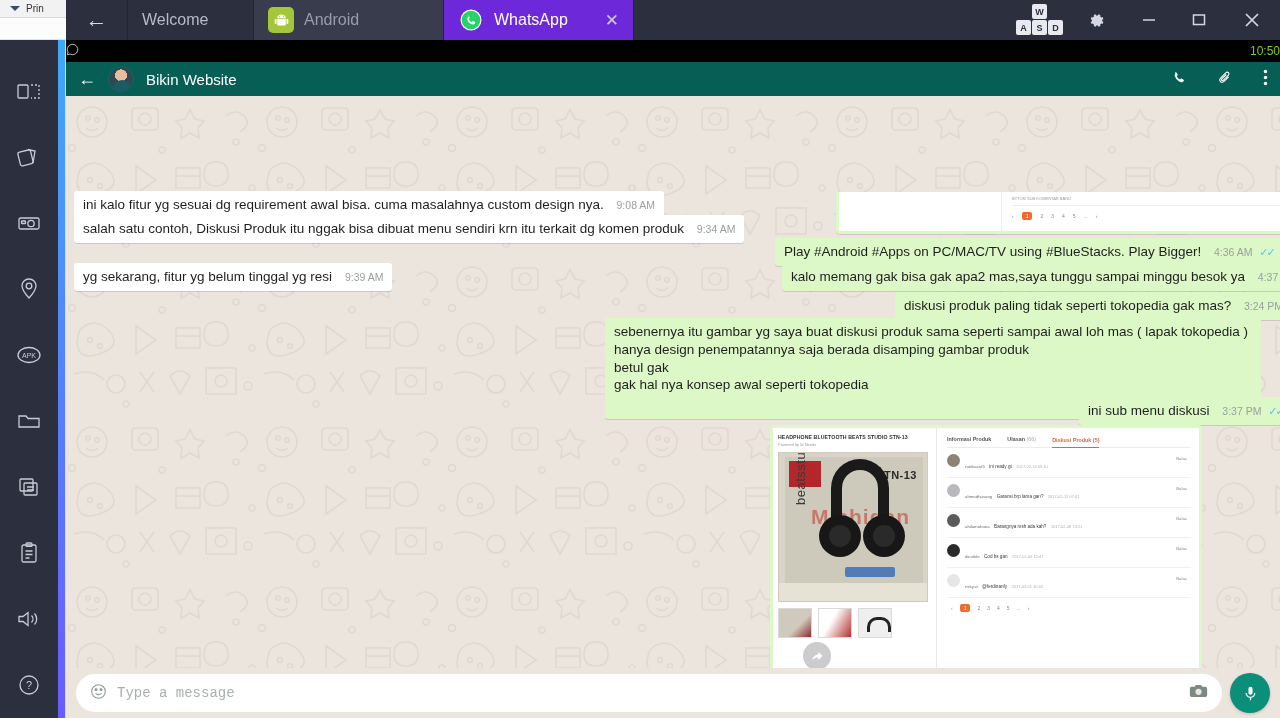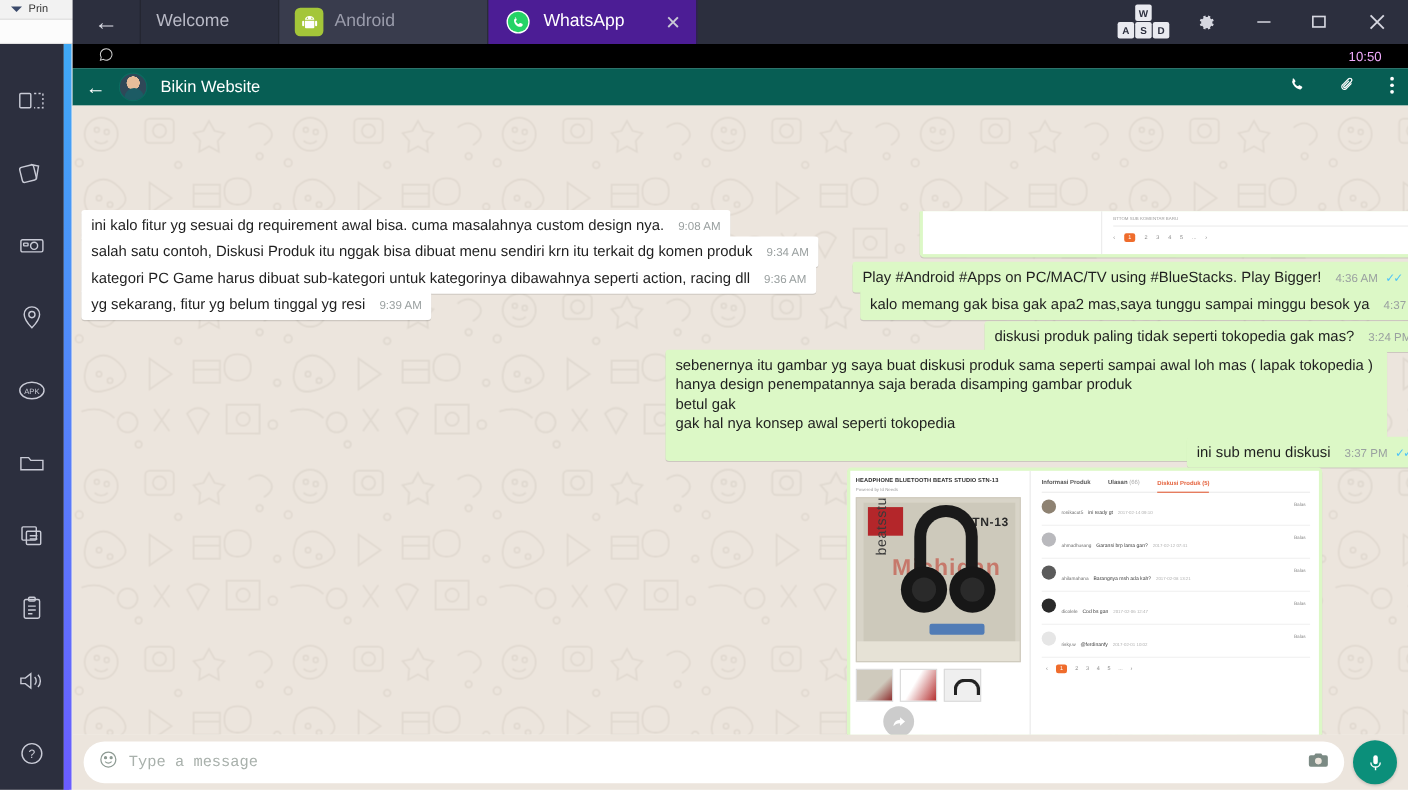--- a/index.html
+++ b/index.html
@@ -57,21 +57,21 @@
     color: #9a9cab; font-size: 16px;
     cursor: pointer;
   }
   #tab-back { width: 62px; justify-content: center; padding: 0; }
   #tab-back .arrow {
     font-size: 22px; color: #d8d9e2; line-height: 1;
   }
   #tab-welcome { width: 126px; color: #b9bac6; }
   #tab-android { width: 190px; background: #393c4d; }
   #tab-whatsapp {
-    width: 190px; background: #4c1d95; color: #ffffff;
+    width: 190px; background: #6d28d9; color: #ffffff;
     justify-content: flex-start;
   }
   .tab-icon { width: 26px; height: 26px; border-radius: 5px; flex: 0 0 auto;
               display:flex; align-items:center; justify-content:center; }
   .tab-icon.android { background: #a4c639; }
   .tab-icon.whatsapp { background: transparent; }
   .tab-close {
     margin-left: auto; font-size: 17px; color: #c9cad6; line-height: 1;
     padding-left: 8px;
   }
@@ -95,23 +95,23 @@
   .win-btn {
     width: 50px; height: 40px; display: flex; align-items: center;
     justify-content: center; color: #d6d7e0; cursor: pointer;
   }
   #btn-settings { width: 56px; }
   #btn-close { width: 56px; }
 
   
   #statusbar {
     position: absolute; left: 66px; top: 40px; width: 1214px; height: 22px;
-    background: #000000; color: #f0abfc;
+    background: #000000; color: #84cc16;
     display: flex; align-items: center; justify-content: space-between;
-    padding: 0 24px; font-size: 12px;
+    padding: 0 0; font-size: 12px;
     pointer-events: auto;
   }
   #status-wa-icon { font-size: 13px; color: #d8d8d8; }
 
   
   #chat-header {
     position: absolute; left: 66px; top: 62px; width: 1214px; height: 34px;
     background: #075e54; display: flex; align-items: center;
     padding: 0 12px; gap: 12px; pointer-events: auto;
   }
@@ -574,24 +574,20 @@
   <div class="msg in" style="left:8px; top:95px;">
     <span>ini kalo fitur yg sesuai dg requirement awal bisa. cuma masalahnya custom design nya.</span>
     <span class="time">9:08 AM</span>
   </div>
 
   <div class="msg in" style="left:8px; top:119px;">
     <span>salah satu contoh, Diskusi Produk itu nggak bisa dibuat menu sendiri krn itu terkait dg komen produk</span>
     <span class="time">9:34 AM</span>
   </div>
 
-  <div class="msg in" style="left:8px; top:143px;">
-    <span>kategori PC Game harus dibuat sub-kategori untuk kategorinya dibawahnya seperti action, racing dll</span>
-    <span class="time">9:36 AM</span>
-  </div>
 
   <div class="msg in" style="left:8px; top:167px;">
     <span>yg sekarang, fitur yg belum tinggal yg resi</span>
     <span class="time">9:39 AM</span>
   </div>
 
   <div class="msg out" style="left:829px; top:196px;">
     <span>diskusi produk paling tidak seperti tokopedia gak mas?</span>
     <span class="time">3:24 PM</span>
     

